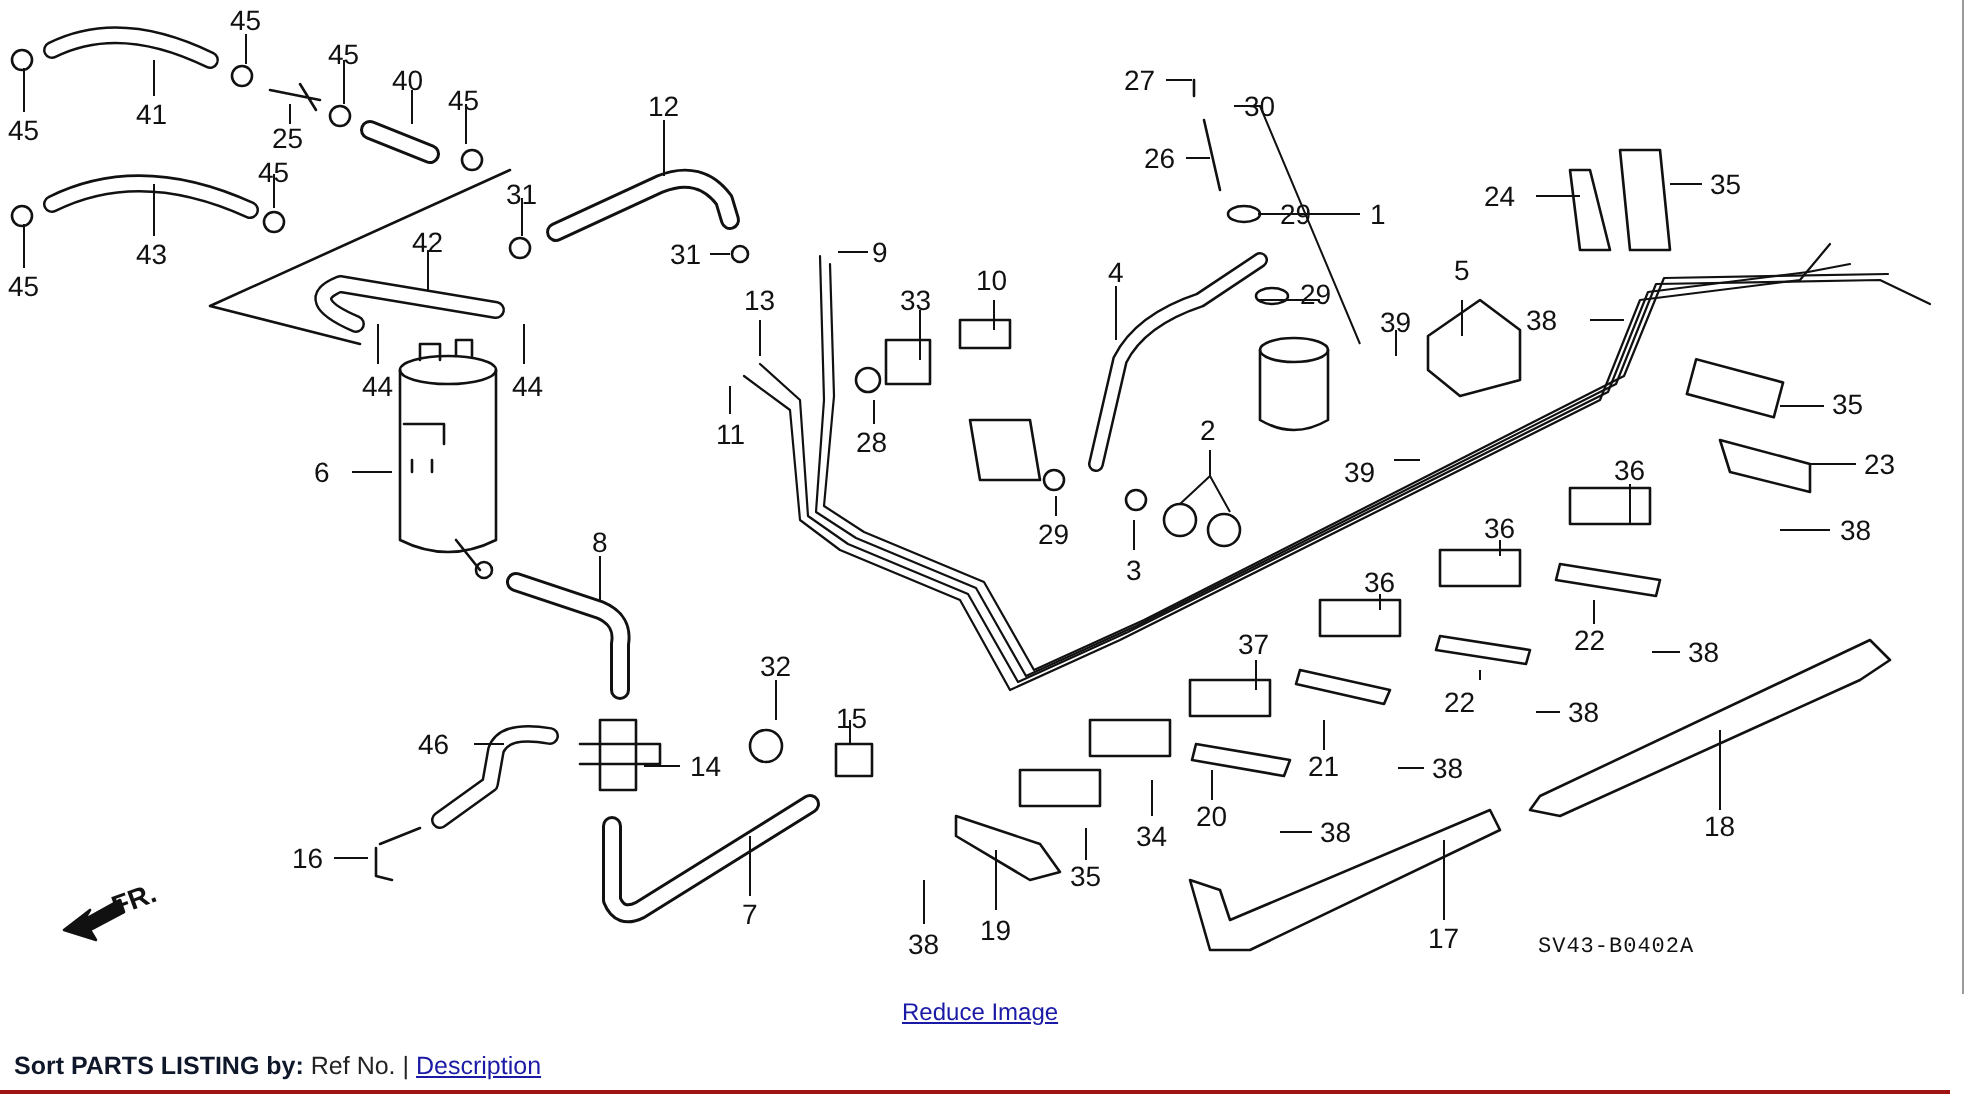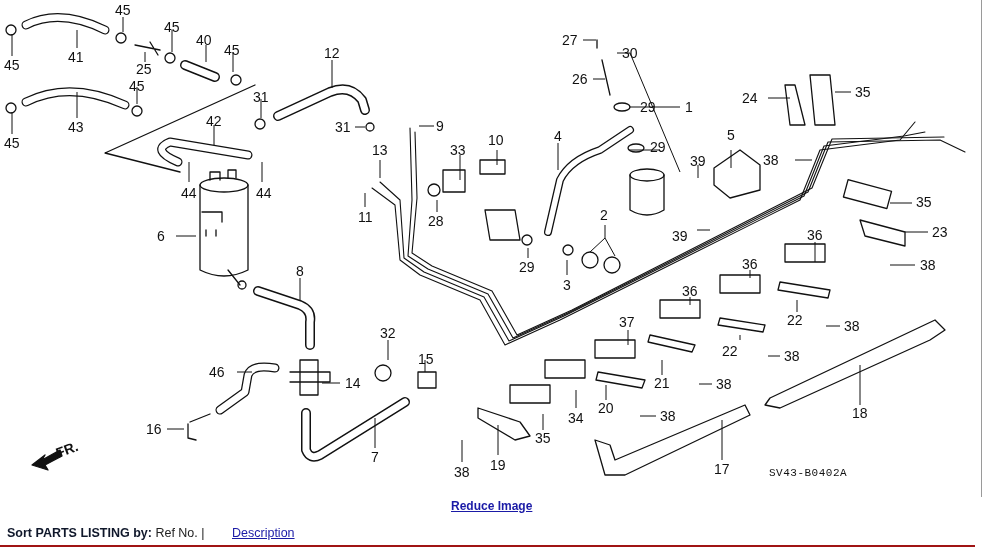--- a/index.html
+++ b/index.html
@@ -1,24 +1,24 @@
 <!DOCTYPE html>
 <html><head>
 <meta charset="utf-8">
 <style>
   html,body{margin:0;padding:0;background:#fff;}
   body{width:984px;height:547px;position:relative;overflow:hidden;font-family:"Liberation Sans",sans-serif;}
   #diagram{position:absolute;left:0;top:0;width:984px;height:500px;}
   .frame-line{position:absolute;left:981px;top:0;width:1px;height:497px;background:#9a9a9a;}
   .callout{font-family:"Liberation Sans",sans-serif;font-size:14px;fill:#111;}
   .code{font-family:"Liberation Mono",monospace;font-size:11px;fill:#111;letter-spacing:0.5px;}
-  .reduce{position:absolute;left:451px;top:499px;font-size:12px;color:#1a1aa6;text-decoration:underline;cursor:pointer;font-weight:bold;}
+  .reduce{position:absolute;left:451px;top:499px;font-size:12px;color:#1a1aa6;text-decoration:underline;cursor:pointer;}
   .sortbar{position:absolute;left:7px;top:526px;font-size:12.5px;color:#222;}
   .sortbar .lbl{font-weight:bold;color:#0f172a;}
-  .sortbar a{color:#1a1aa6;text-decoration:underline;cursor:pointer;margin-left:24px;}
+  .sortbar a{color:#1a1aa6;text-decoration:underline;cursor:pointer;}
   .rule{position:absolute;left:0;top:545px;width:975px;height:2px;background:#a01414;}
 </style>
 </head>
 <body>
 
 <svg id="diagram" viewBox="0 0 984 500" xmlns="http://www.w3.org/2000/svg">
   <g fill="none" stroke="#111" stroke-width="1.3" stroke-linecap="round" stroke-linejoin="round">
 
     <path d="M26 25 Q60 8 105 30" stroke-width="9"></path>
     <path d="M26 25 Q60 8 105 30" stroke="#fff" stroke-width="6.5"></path>

